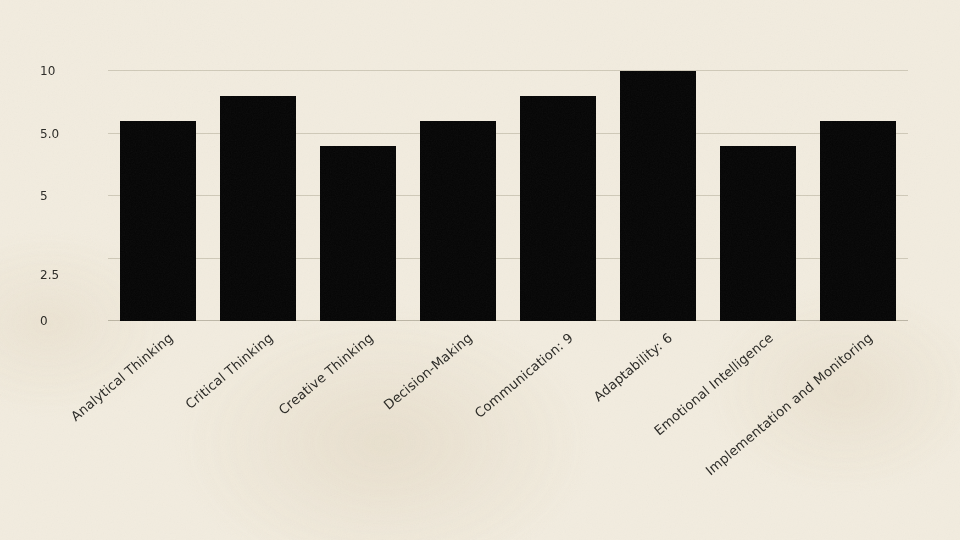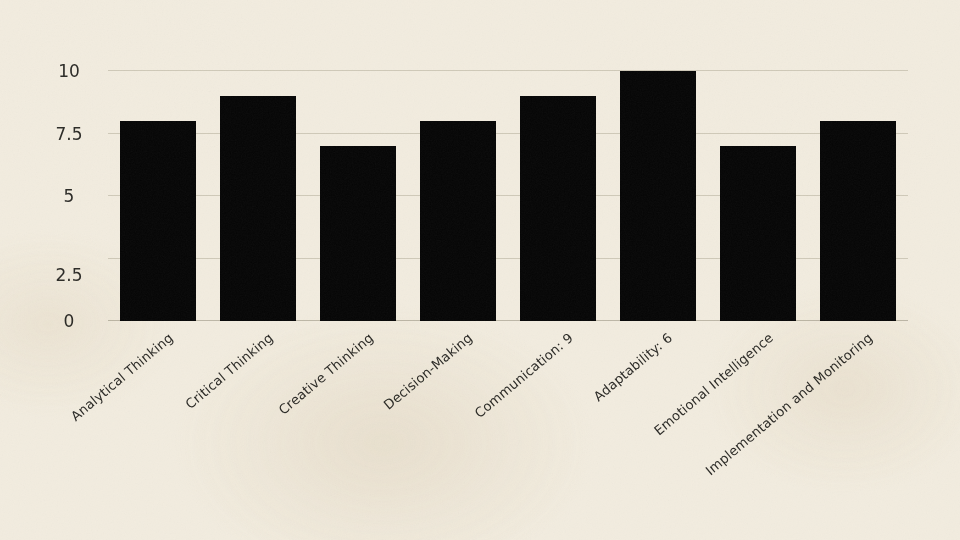--- a/index.html
+++ b/index.html
@@ -70,22 +70,22 @@
   .bar {
     position: absolute;
     bottom: 0;
     background: #050505;
   }
 
   .ytick-wrap {
     position: absolute;
     left: 40px;
     width: 58px;
-    text-align: center;
-    font-size: 17px;
+    text-align: left;
+    font-size: 12px;
     color: #2b2a26;
     transform: translateY(-50%);
     white-space: nowrap;
   }
 
   .xtick-wrap {
     position: absolute;
     top: 330px;
     width: 0;
     height: 0;
@@ -124,21 +124,21 @@
         <div class="bar" style="left: 512px; width: 76px; height: 250px; background: rgb(5, 5, 5);"></div>
         <div class="bar" style="left: 612px; width: 76px; height: 175px; background: rgb(5, 5, 5);"></div>
         <div class="bar" style="left: 712px; width: 76px; height: 200px; background: rgb(5, 5, 5);"></div>
       </div>
   </div>
 
   <div id="yaxis">
       <div class="ytick-wrap" style="top: 321px; color: rgb(43, 42, 38);">0</div>
       <div class="ytick-wrap" style="top: 258.5px; color: rgb(43, 42, 38); margin-top: 16px;">2.5</div>
       <div class="ytick-wrap" style="top: 196px; color: rgb(43, 42, 38);">5</div>
-      <div class="ytick-wrap" style="top: 133.5px; color: rgb(43, 42, 38);">7.5</div>
+      <div class="ytick-wrap" style="top: 133.5px; color: rgb(43, 42, 38);">5.0</div>
       <div class="ytick-wrap" style="top: 71px; color: rgb(43, 42, 38);">10</div>
     </div>
   <div id="xaxis">
       <div class="xtick-wrap" style="left: 166px;">
         <div class="xtick-label" style="color: rgb(43, 42, 38);">Analytical Thinking</div>
       </div>
       <div class="xtick-wrap" style="left: 266px;">
         <div class="xtick-label" style="color: rgb(43, 42, 38);">Critical Thinking</div>
       </div>
       <div class="xtick-wrap" style="left: 366px;">

